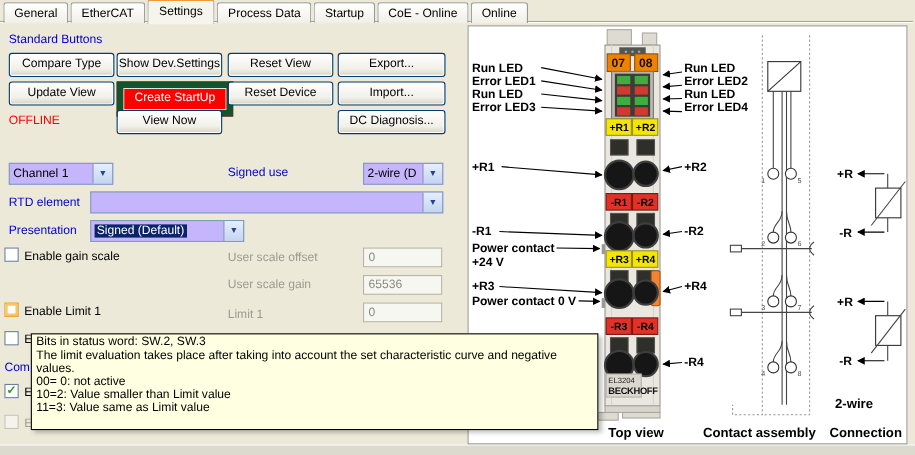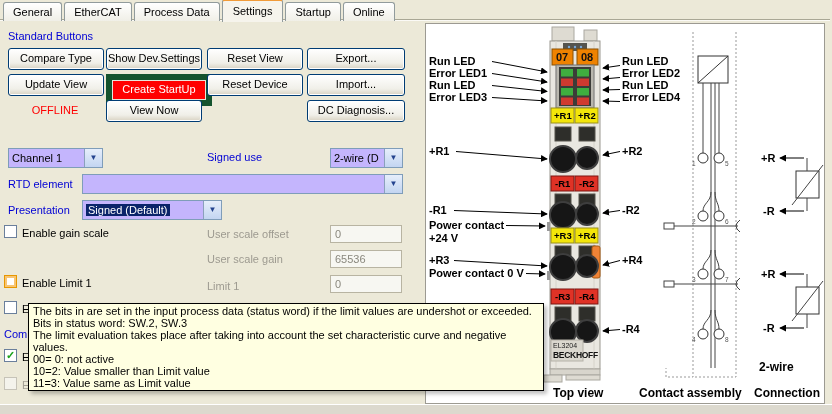--- a/index.html
+++ b/index.html
@@ -29,21 +29,21 @@
   .btn{
     position:absolute;width:94px;height:20px;line-height:18px;text-align:center;
     border:1px solid #003c74;border-radius:3px;
     background:linear-gradient(#ffffff,#f0efe8 70%,#d8d2c2);
     box-shadow:inset 0 0 0 1px #fff;white-space:nowrap;overflow:hidden;cursor:default;
   }
   .btn.danger{
     background:#ff0000;color:#ffffff;border:6px solid #14532d;border-radius:0;
     box-shadow:0 0 0 1px #e8e5da inset;
   }
-  .status-label{position:absolute;width:94px;height:20px;line-height:20px;text-align:center;color:#ff0000;}
+  .status-label{position:absolute;width:94px;height:20px;line-height:20px;text-align:left;color:#ff0000;}
   .combo{
     position:absolute;height:20px;background:#c4b5fd;border:1px solid #7f9db9;
     box-sizing:border-box;line-height:18px;padding-left:3px;white-space:nowrap;overflow:hidden;cursor:default;
   }
   .combo .arrowbtn{
     position:absolute;right:0;top:0;bottom:0;width:17px;
     background:linear-gradient(#e6eefb,#c3d5f1);border-left:1px solid #8ba0bc;
     text-align:center;color:#23438e;font-size:8px;line-height:18px;
   }
   .combo .sel{background:#0a246a;color:#ffffff;padding:0 2px;}
@@ -79,23 +79,24 @@
   .num{font-size:6.5px;fill:#555;}
   .brand-t{font-size:8.5px;font-weight:bold;fill:#111;letter-spacing:-0.3px;}
   .model-t{font-size:7px;fill:#222;}
 </style>
 </head>
 <body>
 
 <div class="tabstrip">
   <div class="tab">General</div>
   <div class="tab">EtherCAT</div>
+  <div class="tab active">Settings</div>
   <div class="tab">Process Data</div>
-  <div class="tab active">Settings</div>
   <div class="tab">Startup</div>
+  <div class="tab">CoE - Online</div>
   <div class="tab">Online</div>
 </div>
 <div class="tabpage"></div>
 <div class="bottom-strip"></div>
 
 <div class="blue-label" style="left:8px;top:30px;">Standard Buttons</div>
 
 <div class="btn" style="left:8px;top:48px;">Compare Type</div>
 <div class="btn" style="left:106px;top:48px;">Show Dev.Settings</div>
 <div class="btn" style="left:207px;top:48px;">Reset View</div>
@@ -145,21 +146,20 @@
 
 <div class="checkbox" style="left:4px;top:301px;"></div>
 <div class="cb-label frag" style="left:22px;top:303px;">E</div>
 <div class="blue-label" style="left:4px;top:328px;">Com</div>
 <div class="checkbox checked" style="left:4px;top:349px;">✓</div>
 <div class="cb-label frag" style="left:22px;top:351px;">E</div>
 <div class="checkbox disabled" style="left:4px;top:377px;"></div>
 <div class="cb-label frag" style="left:22px;top:379px;color:#a39f94;">E</div>
 
 <div class="tooltip">
-  <div>The bits in are set in the input process data (status word) if the limit values are undershot or exceeded.</div>
   <div>Bits in status word: SW.2, SW.3</div>
   <div>The limit evaluation takes place after taking into account the set characteristic curve and negative values.</div>
   <div>00= 0: not active</div>
   <div>10=2: Value smaller than Limit value</div>
   <div>11=3: Value same as Limit value</div>
 </div>
 
 <div class="picture-panel">
 <svg width="398" height="379" viewBox="0 0 398 379">
   <defs>

